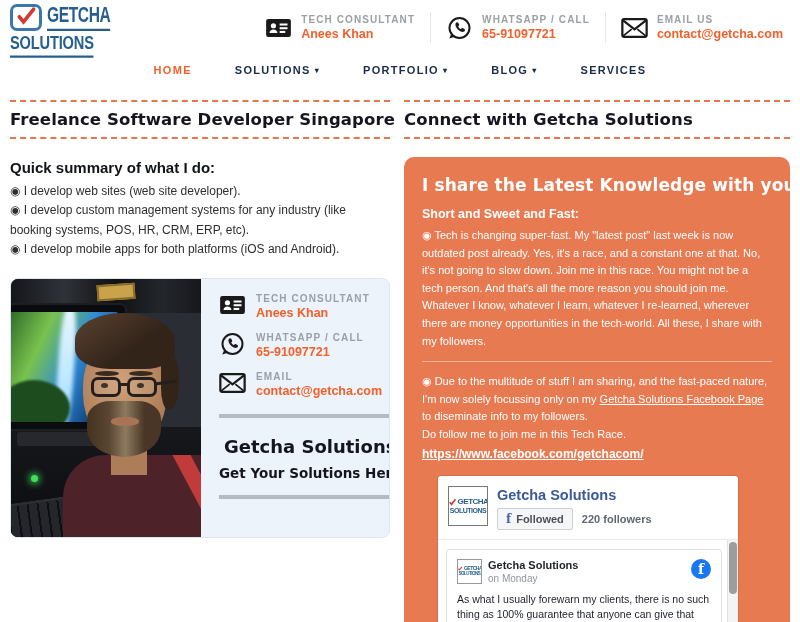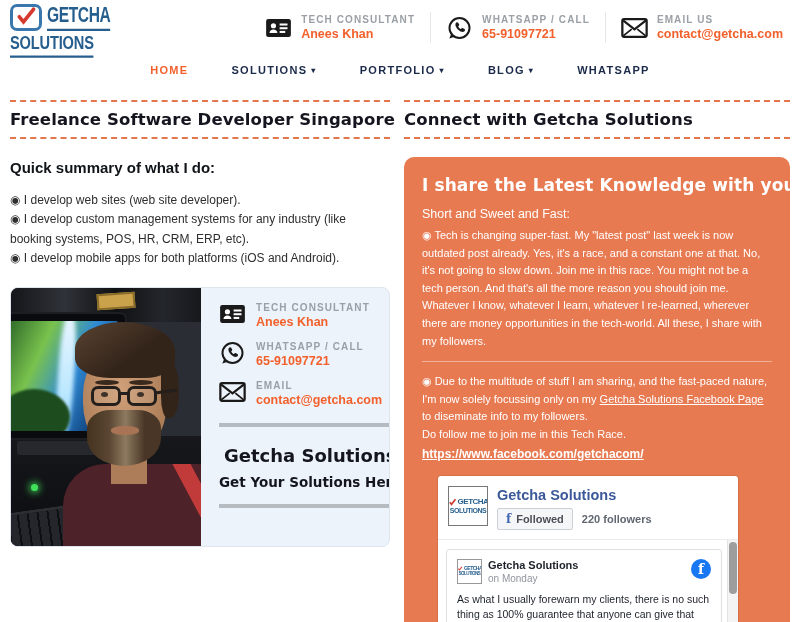--- a/index.html
+++ b/index.html
@@ -39,21 +39,21 @@
   main { display: flex; gap: 14px; padding: 0 10px; }
   .col-left { width: 380px; flex: none; }
   .col-right { width: 386px; flex: none; }
 
   .sec-head { border-top: 2px dashed #e4764e; border-bottom: 2px dashed #e4764e;
     padding: 8px 0; margin-top: 8px; }
   .sec-head h1 { font-family: "DejaVu Sans", sans-serif; font-size: 16.5px; font-weight: bold;
     color: #15151f; white-space: nowrap; letter-spacing: 0.1px; }
 
   .summary { margin-top: 20px; }
-  .summary h3 { font-size: 15px; font-weight: bold; color: #101418; margin-bottom: 15px; }
+  .summary h3 { font-size: 15px; font-weight: bold; color: #101418; margin-bottom: 6px; }
   .bullet { font-size: 12px; color: #2e2e2e; line-height: 1.62; }
 
   
   .profile-card { margin-top: 18px; display: flex; height: 260px; background: #edf3fa;
     border: 1px solid #dde6f0; border-radius: 8px; overflow: hidden; }
   .photo { width: 190px; flex: none; position: relative; overflow: hidden; background: #2a2d33; }
   .info { flex: 1; padding: 14px 14px 0 18px; }
   .i-row { display: flex; gap: 10px; align-items: flex-start; margin-bottom: 12px; cursor: pointer; }
   .bar { height: 4px; background: #b6bbc1; }
   .bar.top { margin-top: 16px; }
@@ -115,21 +115,21 @@
     background: linear-gradient(90deg,#45331f,#5a4632 30%,#8d7a5f 52%,#4a3626 78%);
     border-radius: 35% 35% 55% 55%; }
   .ph-lips { position: absolute; top: 138px; left: 100px; width: 28px; height: 9px;
     background: #a97455; border-radius: 45%; }
 
   
   .orange-box { margin-top: 18px; background: #e87a52; border-radius: 10px;
     padding: 16px 18px 40px; color: #fff; min-height: 470px; }
   .orange-box h2 { font-family: "DejaVu Sans", sans-serif; font-size: 17px; font-weight: bold;
     white-space: nowrap; margin: 2px 0 12px; letter-spacing: 0.1px; }
-  .ob-sub { font-size: 12.5px; font-weight: normal; margin-bottom: 6px; }
+  .ob-sub { font-size: 12.5px; font-weight: bold; margin-bottom: 6px; }
   .ob-p { font-size: 11px; line-height: 1.6; }
   .ob-div { border: none; border-top: 1px solid rgba(255,255,255,0.42); margin: 11px 0; }
   .wlink { color: #fff; text-decoration: underline; cursor: pointer; }
   .ob-url { display: inline-block; font-size: 12px; margin-top: 2px; font-weight: bold; }
 
   
   .fb-embed { background: #fff; border-radius: 3px; margin: 14px 0 0 16px; width: 300px;
     color: #1d2129; box-shadow: 0 0 0 1px rgba(0,0,0,0.08); }
   .fb-head { display: flex; gap: 9px; padding: 10px 10px 9px; align-items: flex-start; }
   .mini-logo { width: 40px; height: 40px; border: 1px solid #777; background: #fff; flex: none;
@@ -239,21 +239,21 @@
       </a>
     <a>
         <span>PORTFOLIO</span>
         <span class="caret">▾</span>
       </a>
     <a>
         <span>BLOG</span>
         <span class="caret">▾</span>
       </a>
     <a>
-        <span>WHATSAPP</span>
+        <span>SERVICES</span>
       </a>
   </nav>
 </header>
 
 <main>
 
   <section class="col-left">
     <div class="sec-head">
       <h1>Freelance Software Developer Singapore</h1>
     </div>

